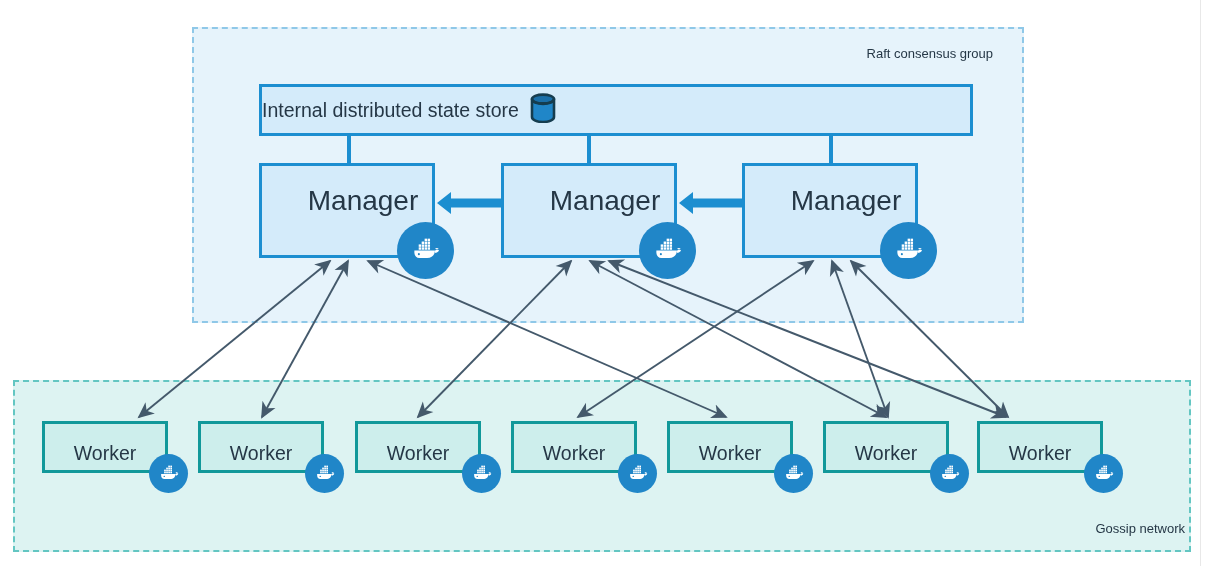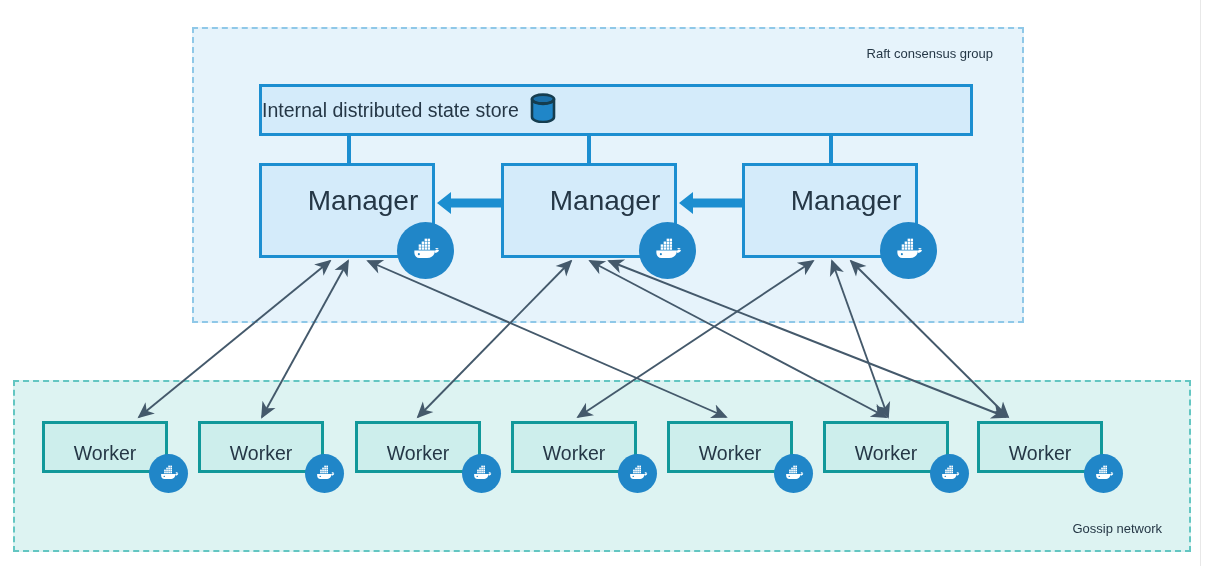--- a/index.html
+++ b/index.html
@@ -53,21 +53,21 @@
     position: absolute;
     font-size: 13px;
     color: #253746;
     white-space: nowrap;
   }
   #raft-label {
     right: 29px;
     top: 17px;
   }
   #gossip-label {
-    right: 27px;
+    right: 4px;
     bottom: 14px;
     margin-left: 46px;
   }
 
   
   #state-store {
     position: absolute;
     left: 259px;
     top: 76px;
     width: 714px;

